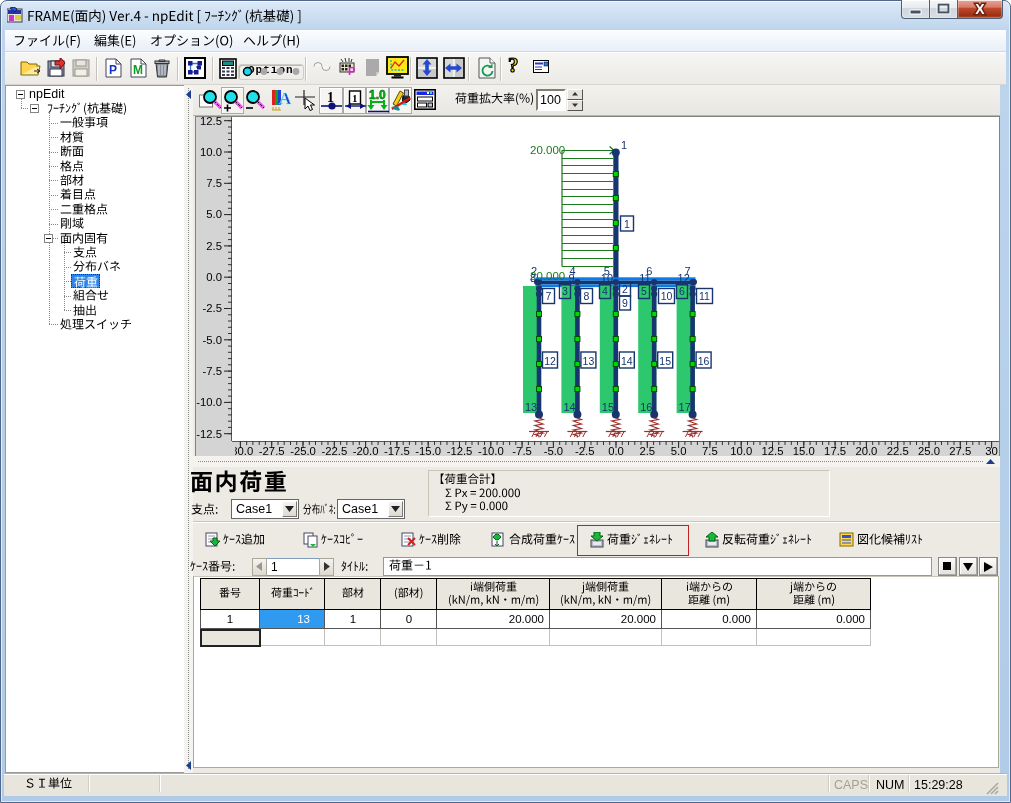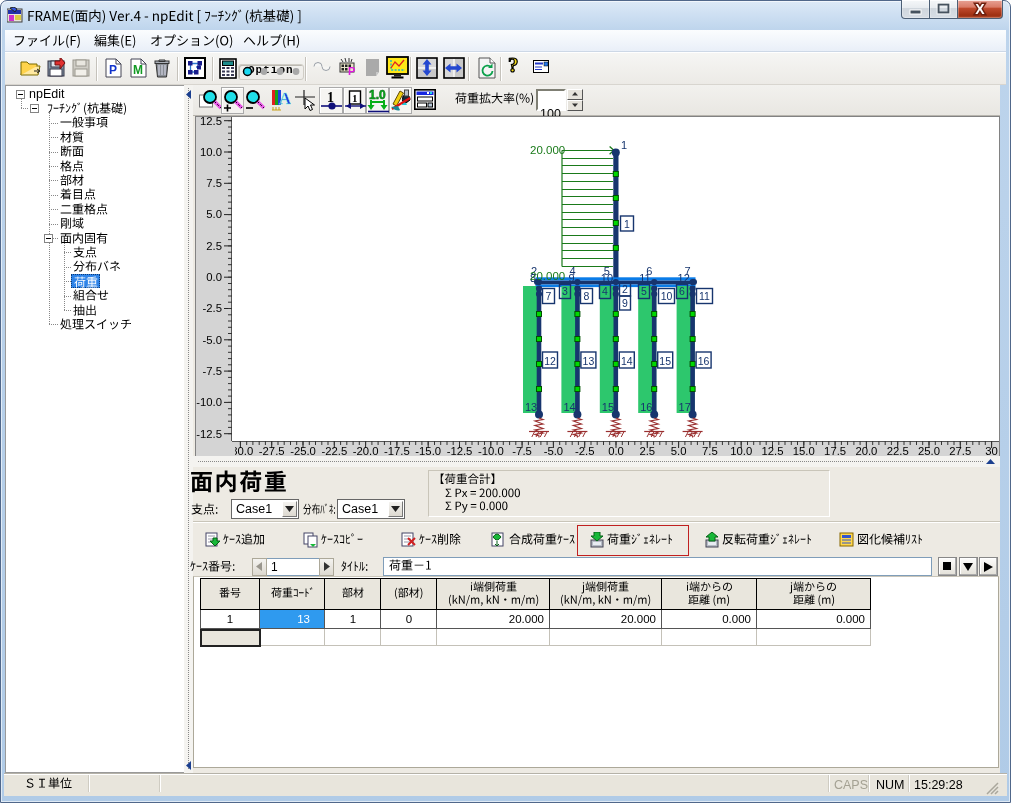--- a/index.html
+++ b/index.html
@@ -403,21 +403,21 @@
 <rect x="3.5" y="8" width="15" height="4" fill="#fff" stroke="#000"></rect>
 <rect x="3.5" y="14" width="9" height="4" fill="#fff" stroke="#000"></rect>
 <rect x="14" y="14" width="4.5" height="4" fill="#b8c8d8" stroke="#000"></rect>
     </svg>
 <div style="position:absolute;left:455px;top:92px;line-height:0">
       <svg class="" width="80" height="14" viewBox="0 0 80 14" style="overflow:visible">
         <path transform="translate(0,10.6)" fill="#000" d="M4.2 -6.6V-5.8H9.3V-0.2C9.3 0.0 9.3 0.1 9.0 0.1C8.8 0.1 8.1 0.1 7.2 0.0C7.4 0.3 7.5 0.7 7.6 0.9C8.6 0.9 9.3 0.9 9.7 0.8C10.1 0.6 10.2 0.4 10.2 -0.2V-5.8H11.4V-6.6ZM3.1 -7.2C2.5 -5.8 1.5 -4.5 0.3 -3.7C0.5 -3.5 0.8 -3.1 0.9 -2.9C1.3 -3.2 1.7 -3.6 2.1 -4.1V0.9H3.0V-5.2C3.4 -5.8 3.7 -6.4 4.0 -6.9ZM4.4 -4.7V-0.6H5.2V-1.3H8.2V-4.7ZM5.2 -3.9H7.3V-2.0H5.2ZM7.6 -10.1V-9.1H4.3V-10.1H3.5V-9.1H0.7V-8.3H3.5V-7.2H4.3V-8.3H7.6V-7.2H8.5V-8.3H11.3V-9.1H8.5V-10.1Z M13.9 -6.5V-2.7H17.5V-1.9H13.5V-1.2H17.5V-0.2H12.6V0.6H23.4V-0.2H18.4V-1.2H22.6V-1.9H18.4V-2.7H22.2V-6.5H18.4V-7.2H23.3V-8.0H18.4V-8.9C19.8 -9.0 21.1 -9.1 22.2 -9.3L21.7 -10.0C19.8 -9.7 16.4 -9.4 13.6 -9.4C13.7 -9.2 13.8 -8.9 13.8 -8.7C15.0 -8.7 16.2 -8.7 17.5 -8.8V-8.0H12.7V-7.2H17.5V-6.5ZM14.8 -4.3H17.5V-3.4H14.8ZM18.4 -4.3H21.3V-3.4H18.4ZM14.8 -5.8H17.5V-4.9H14.8ZM18.4 -5.8H21.3V-4.9H18.4Z M28.7 -8.0V-5.3C28.7 -3.6 28.5 -1.2 27.3 0.4C27.5 0.6 27.9 0.8 28.0 0.9C29.3 -0.8 29.5 -3.5 29.5 -5.3V-7.2H35.4V-8.0H32.5V-10.0H31.6V-8.0ZM33.0 -3.5C33.4 -2.8 33.8 -1.9 34.2 -1.0L31.1 -0.8C31.6 -2.3 32.1 -4.5 32.5 -6.3L31.6 -6.4C31.3 -4.7 30.7 -2.3 30.3 -0.7L29.3 -0.6L29.4 0.2L34.4 -0.3C34.6 0.2 34.7 0.6 34.8 0.9L35.6 0.6C35.4 -0.5 34.6 -2.4 33.7 -3.8ZM26.2 -10.1V-7.7H24.5V-6.8H26.2V-4.2L24.3 -3.7L24.5 -2.8L26.2 -3.3V-0.1C26.2 0.0 26.1 0.1 25.9 0.1C25.8 0.1 25.3 0.1 24.7 0.1C24.9 0.3 25.0 0.7 25.0 0.9C25.8 1.0 26.3 0.9 26.6 0.8C26.9 0.6 27.0 0.4 27.0 -0.1V-3.6L28.3 -4.0L28.2 -4.8L27.0 -4.5V-6.8H28.2V-7.7H27.0V-10.1Z M41.5 -10.1C41.5 -9.1 41.5 -7.9 41.4 -6.6H36.7V-5.7H41.2C40.7 -3.4 39.5 -1.1 36.5 0.2C36.8 0.4 37.1 0.7 37.2 0.9C40.1 -0.4 41.4 -2.7 42.0 -5.0C42.9 -2.3 44.5 -0.2 46.8 0.9C47.0 0.7 47.3 0.3 47.5 0.1C45.2 -0.9 43.6 -3.1 42.8 -5.7H47.3V-6.6H42.3C42.5 -7.9 42.5 -9.1 42.5 -10.1Z M58.1 -7.6C57.6 -7.1 56.8 -6.4 56.2 -6.0L56.9 -5.7C57.5 -6.0 58.3 -6.6 58.9 -7.2ZM48.6 -3.7 49.0 -3.0C49.8 -3.4 50.8 -3.8 51.8 -4.3L51.6 -5.0C50.5 -4.5 49.4 -4.0 48.6 -3.7ZM49.0 -6.9C49.7 -6.5 50.5 -6.0 50.9 -5.5L51.5 -6.1C51.1 -6.5 50.3 -7.0 49.6 -7.4ZM56.0 -4.6C56.9 -4.1 58.1 -3.4 58.7 -2.9L59.4 -3.5C58.8 -4.0 57.6 -4.7 56.6 -5.1ZM54.6 -5.1C54.9 -4.8 55.1 -4.5 55.3 -4.2L53.3 -4.1C54.1 -4.9 55.1 -5.9 55.8 -6.8L55.1 -7.2C54.7 -6.7 54.3 -6.1 53.8 -5.6C53.5 -5.8 53.2 -6.0 52.9 -6.3C53.3 -6.7 53.7 -7.3 54.1 -7.8L53.8 -7.9H59.0V-8.7H54.4V-10.1H53.5V-8.7H49.0V-7.9H53.2C53.0 -7.5 52.6 -7.0 52.3 -6.6L52.0 -6.9L51.6 -6.3C52.1 -6.0 52.8 -5.4 53.3 -5.0C53.0 -4.7 52.6 -4.3 52.3 -4.0L51.4 -4.0L51.5 -3.2L55.7 -3.5C55.9 -3.3 56.0 -3.0 56.1 -2.8L56.8 -3.2C56.5 -3.8 55.9 -4.7 55.3 -5.4ZM48.6 -2.3V-1.5H53.5V1.0H54.4V-1.5H59.4V-2.3H54.4V-3.2H53.5V-2.3Z M62.9 2.4 63.5 2.1C62.5 0.3 62.0 -1.7 62.0 -3.7C62.0 -5.8 62.5 -7.8 63.5 -9.5L62.9 -9.8C61.8 -8.0 61.1 -6.1 61.1 -3.7C61.1 -1.4 61.8 0.6 62.9 2.4Z M66.5 -3.4C67.7 -3.4 68.5 -4.4 68.5 -6.2C68.5 -8.0 67.7 -9.0 66.5 -9.0C65.3 -9.0 64.5 -8.0 64.5 -6.2C64.5 -4.4 65.3 -3.4 66.5 -3.4ZM66.5 -4.1C65.8 -4.1 65.4 -4.8 65.4 -6.2C65.4 -7.6 65.8 -8.3 66.5 -8.3C67.2 -8.3 67.7 -7.6 67.7 -6.2C67.7 -4.8 67.2 -4.1 66.5 -4.1ZM66.8 0.2H67.5L72.4 -9.0H71.6ZM72.6 0.2C73.8 0.2 74.6 -0.9 74.6 -2.6C74.6 -4.4 73.8 -5.4 72.6 -5.4C71.4 -5.4 70.7 -4.4 70.7 -2.6C70.7 -0.9 71.4 0.2 72.6 0.2ZM72.6 -0.5C72.0 -0.5 71.5 -1.2 71.5 -2.6C71.5 -4.0 72.0 -4.7 72.6 -4.7C73.3 -4.7 73.8 -4.0 73.8 -2.6C73.8 -1.2 73.3 -0.5 72.6 -0.5Z M76.3 2.4C77.4 0.6 78.1 -1.4 78.1 -3.7C78.1 -6.1 77.4 -8.0 76.3 -9.8L75.6 -9.5C76.6 -7.8 77.2 -5.8 77.2 -3.7C77.2 -1.7 76.6 0.3 75.6 2.1Z"></path>
       </svg>
     </div>
 <div style="left:536px;top:89px;width:30px;height:22px;background:#fff;border:2px solid;border-color:#7f7f74 #fff #fff #7f7f74"></div>
-<div style="position:absolute;left:540px;top:107px;width:24px;height:14px;font:12.5px 'Liberation Sans';color:#000">100</div>
+<div style="position:absolute;left:540px;top:93px;width:24px;height:14px;font:12.5px 'Liberation Sans';color:#000">100</div>
 <div style="left:567px;top:89px;width:16px;height:11px;background:#e6e3dc;border:1px solid;border-color:#fff #555 #555 #fff"></div>
 <div style="left:567px;top:100px;width:16px;height:11px;background:#e6e3dc;border:1px solid;border-color:#fff #555 #555 #fff"></div>
 <svg style="position:absolute;left:571px;top:92px" width="8" height="16">
       <path d="M4 0 L7 3.5 H1z" fill="#333"></path>
       <path d="M4 15 L1 11.5 H7z" fill="#333"></path>
     </svg>
 <div style="left:195px;top:116px;width:805px;height:341px;background:#fff;border:1px solid #828282"></div>
 <div style="left:196px;top:117px;width:36px;height:324px;background:#d4d4d4;border-right:1px solid #555"></div>
 <div style="left:196px;top:441px;width:803px;height:15px;background:#d4d4d4;border-top:1px solid #555"></div>
 <div style="left:196px;top:441px;width:36px;height:15px;background:#d4d4d4"></div>

